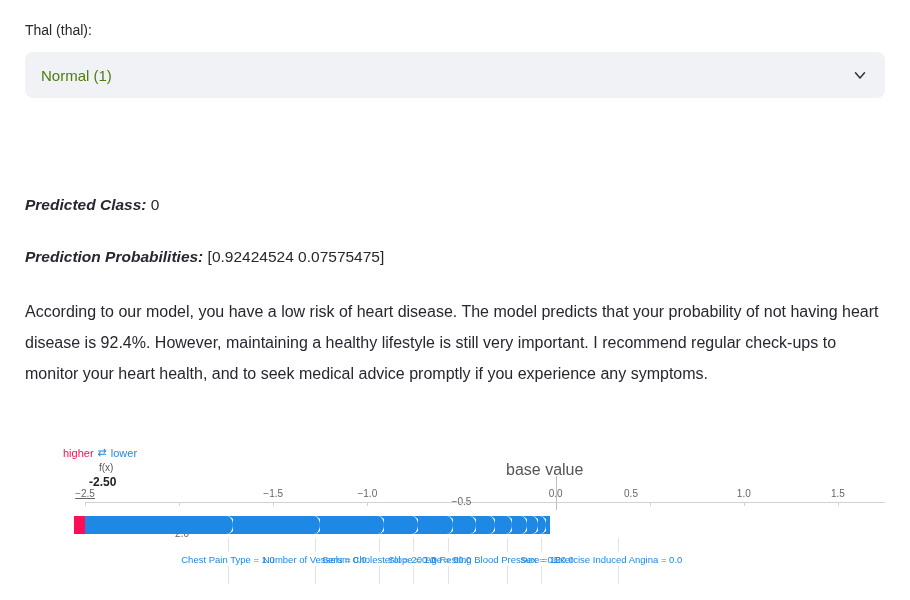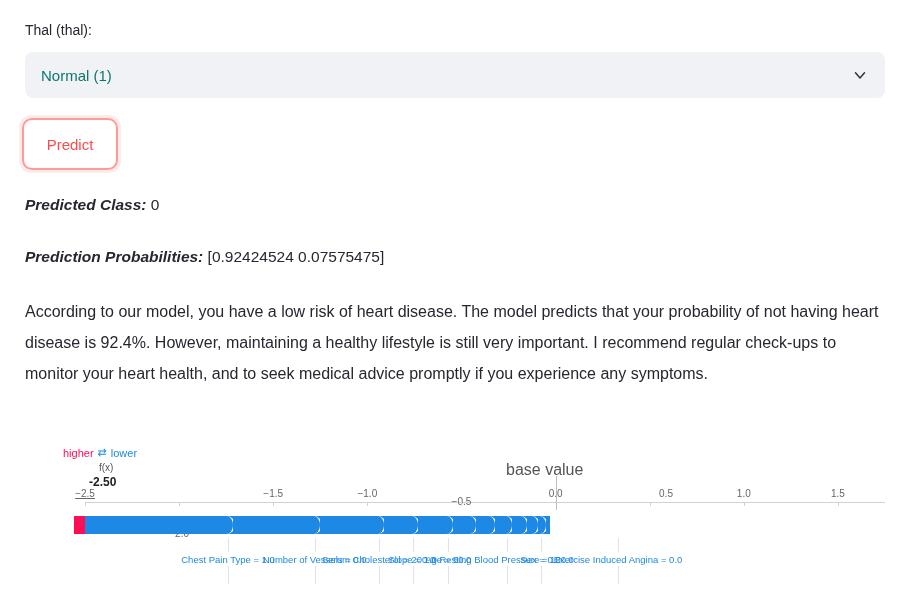--- a/index.html
+++ b/index.html
@@ -39,21 +39,21 @@
     border-radius: 8px;
     box-sizing: border-box;
     display: flex;
     align-items: center;
     justify-content: space-between;
     padding: 0 16px;
     cursor: pointer;
   }
   .select-value {
     font-size: 15px;
-    color: #0f766e;
+    color: #4d7c0f;
   }
   .chevron {
     width: 18px;
     height: 18px;
     display: block;
   }
   .predict-btn {
     position: absolute;
     left: 22px;
     top: 118px;
@@ -229,21 +229,20 @@
 
   <div class="select-box">
     <span class="select-value">Normal (1)</span>
     <span class="chevron">
       <svg viewBox="0 0 24 24" width="18" height="18" fill="none" stroke="#31333f" stroke-width="2" stroke-linecap="round" stroke-linejoin="round">
           <polyline points="6 9 12 16 18 9"></polyline>
         </svg>
     </span>
   </div>
 
-  <button class="predict-btn">Predict</button>
 
   <div class="result-line" id="predicted-class">
     <span class="strong">Predicted Class:</span>
     <span>0</span>
   </div>
 
   <div class="result-line" id="prediction-probs">
     <span class="strong">Prediction Probabilities:</span>
     <span>[0.92424524 0.07575475]</span>
   </div>
@@ -269,21 +268,21 @@
         <div class="tick" style="left: 154.118px; margin-top: 40px;">−2.0</div>
         <div class="tickmark" style="left: 154.118px;"></div>
         <div class="tick" style="left: 248.235px;">−1.5</div>
         <div class="tickmark" style="left: 248.235px;"></div>
         <div class="tick" style="left: 342.353px;">−1.0</div>
         <div class="tickmark" style="left: 342.353px;"></div>
         <div class="tick" style="left: 436.471px; margin-top: 8px;">−0.5</div>
         <div class="tickmark" style="left: 436.471px;"></div>
         <div class="tick" style="left: 530.588px;">0.0</div>
         <div class="tickmark" style="left: 530.588px;"></div>
-        <div class="tick" style="left: 641px;">0.5</div>
+        <div class="tick" style="left: 606px;">0.5</div>
         <div class="tickmark" style="left: 624.706px;"></div>
         <div class="tick" style="left: 718.824px;">1.0</div>
         <div class="tickmark" style="left: 718.824px;"></div>
         <div class="tick" style="left: 812.941px;">1.5</div>
         <div class="tickmark" style="left: 812.941px;"></div>
       </div>
 
     <div class="bar-area">
       <div id="bars">
           <div class="bar-red" style="left: -11.2941px; width: 11.2941px; background: rgb(255, 13, 87);"></div>

